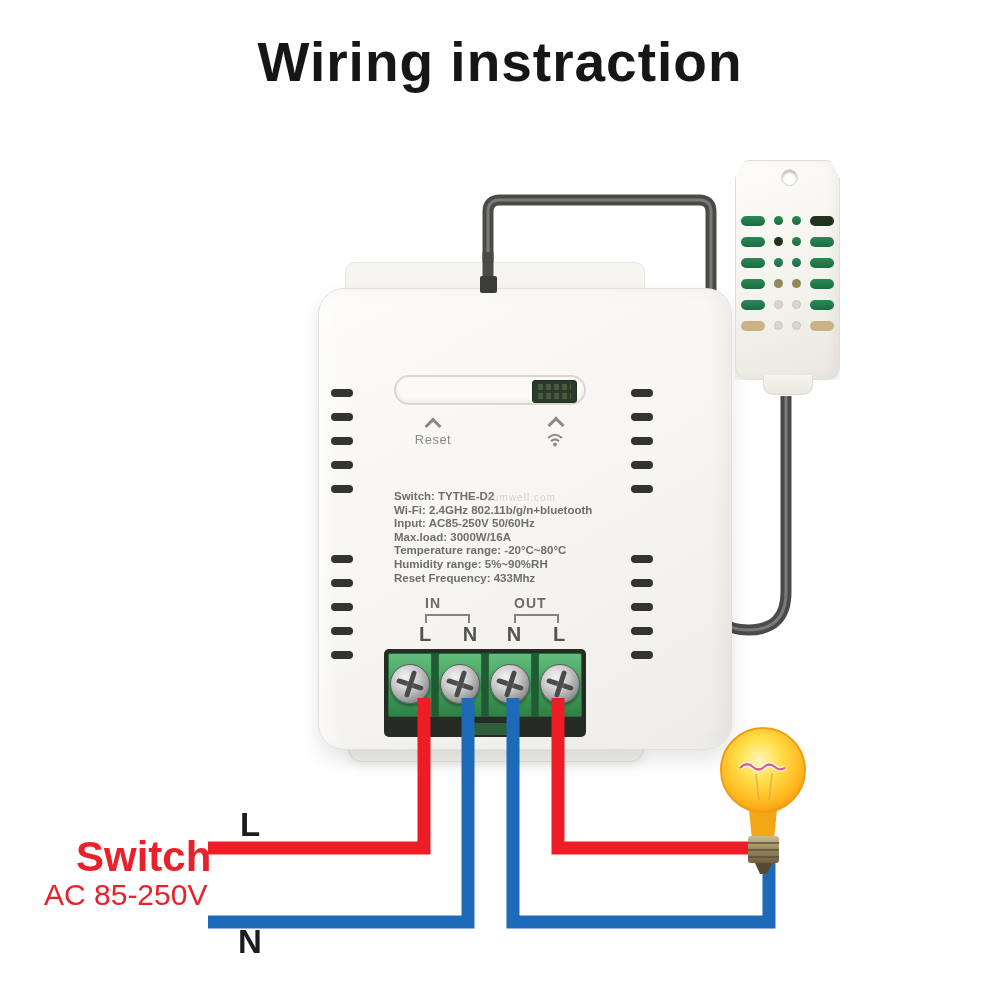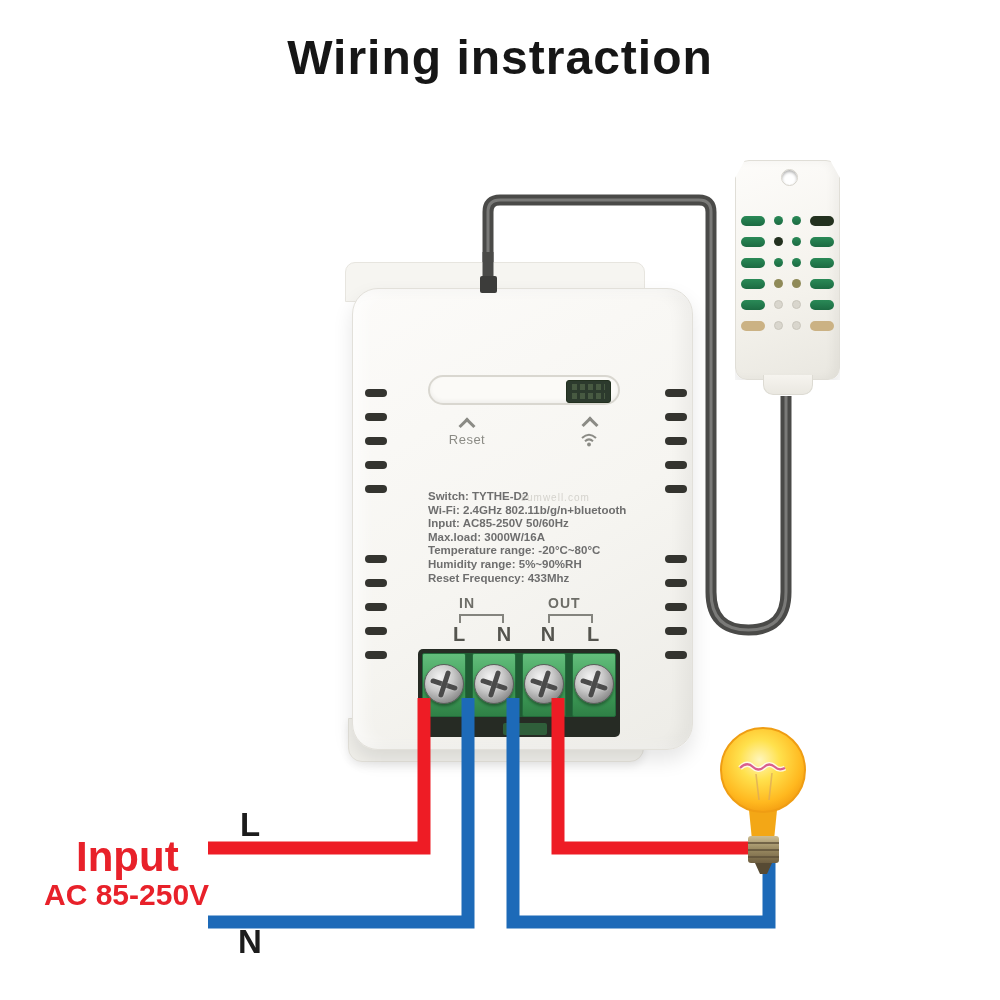--- a/index.html
+++ b/index.html
@@ -2,32 +2,32 @@
 <html style="--live: #ee1c25; --neutral: #1d6ab8; --green: #3f9e58; --bulb: #ffc527; --redlabel: #e8212a;"><head>
 <meta charset="utf-8">
 <style>
   * { margin:0; padding:0; box-sizing:border-box; }
   html,body { width:1000px; height:1000px; background:#ffffff; font-family:"Liberation Sans", sans-serif; overflow:hidden; }
   .stage { position:relative; width:1000px; height:1000px; background:#ffffff; }
   svg.layer { position:absolute; left:0; top:0; width:1000px; height:1000px; pointer-events:none; }
 
   
   .title { position:absolute; top:30px; left:0; width:1000px; text-align:center;
-           font-size:48px; font-weight:700; color:#161616; letter-spacing:1px; }
+           font-size:55px; font-weight:700; color:#161616; letter-spacing:1px; }
 
   
   .tab-top { position:absolute; left:345px; top:262px; width:300px; height:40px;
              background:#f6f5f1; border:1px solid #e7e5df; border-radius:10px 10px 0 0; }
   .tab-bottom { position:absolute; left:348px; top:718px; width:296px; height:44px;
                 background:#f1f0eb; border:1px solid #e4e2db; border-radius:0 0 14px 14px;
                 box-shadow:0 4px 8px rgba(0,0,0,.08); }
-  .device { position:absolute; left:318px; top:288px; width:341px; height:462px;
+  .device { position:absolute; left:318px; top:288px; width:414px; height:462px;
             background:linear-gradient(150deg,#fcfbf9 0%,#f6f5f1 55%,#edece7 100%);
             border:1px solid #e2e0da; border-radius:26px;
-            box-shadow:inset -10px 0 16px rgba(0,0,0,.045), inset 10px 0 16px rgba(255,255,255,.6), 0 10px 20px rgba(0,0,0,.10);margin-left:34px; }
+            box-shadow:inset -10px 0 16px rgba(0,0,0,.045), inset 10px 0 16px rgba(255,255,255,.6), 0 10px 20px rgba(0,0,0,.10); }
   .vents { position:absolute; width:22px; height:8px; border-radius:4px; background:#34342f;
            box-shadow:0 24px #34342f, 0 48px #34342f, 0 72px #34342f, 0 96px #34342f; }
   .v-l1 { left:12px;  top:100px; }
   .v-l2 { left:12px;  top:266px; }
   .v-r1 { left:312px; top:100px; }
   .v-r2 { left:312px; top:266px; }
 
   .pill { position:absolute; left:75px; top:86px; width:192px; height:30px;
           background:#fbfaf7; border:2px solid #d9d7d0; border-radius:16px;
           box-shadow:inset 0 -2px 4px rgba(0,0,0,.05); }
@@ -94,21 +94,21 @@
   .c-dark  { background:#23311f; }
   .c-olive { background:#8f8a58; }
   .c-light { background:#d9d6cd; border:1px solid #c9c6bc; }
   .c-tan   { background:#cbb284; }
   .sensor-stem { position:absolute; left:28px; top:215px; width:50px; height:20px;
                  background:linear-gradient(180deg,#f6f4ef,#eae8e1); border:1px solid #dddbd3;
                  border-top:none; border-radius:0 0 10px 10px; }
 
   
   .lbl-input   { position:absolute; left:76px; top:833px; font-size:42px; font-weight:700; color:var(--redlabel); }
-  .lbl-voltage { position:absolute; left:44px; top:878px; font-size:30px; font-weight:700; color:var(--redlabel); }
+  .lbl-voltage { position:absolute; left:44px; top:878px; font-size:30px; font-weight:400; color:var(--redlabel); }
   .lbl-live    { position:absolute; left:240px; top:806px; font-size:33px; font-weight:700; color:#1c1c1c; }
   .lbl-neutral { position:absolute; left:238px; top:923px; font-size:33px; font-weight:700; color:#1c1c1c; }
 </style>
 </head>
 <body>
 
 <div class="stage">
 
   <svg class="layer" viewBox="0 0 1000 1000">
     <path d="M488 262 L488 212 Q488 200 500 200 L699 200 Q711 200 711 212 L711 592 Q711 630 748.5 630 Q786 630 786 592 L786 396" fill="none" stroke="#4a4a48" stroke-width="11"></path>
@@ -248,18 +248,18 @@
       <path d="M756 774 L759 800 M772 773 L769 800" stroke="#d9a65e" stroke-width="1.6" opacity=".7" fill="none"></path>
       <path d="M740 768 q7 -7 13 -1 q5 5 11 0 q5 -5 11 0 q4 4 10 1" fill="none" stroke="#ffffff" stroke-width="5" opacity=".8"></path>
       <path d="M740 768 q7 -7 13 -1 q5 5 11 0 q5 -5 11 0 q4 4 10 1" fill="none" stroke="#d95f8f" stroke-width="2.2"></path>
       <rect x="748" y="836" width="31" height="27" rx="3" fill="url(#metalGrad)"></rect>
       <path d="M748 843 h31 M748 850 h31 M748 857 h31" stroke="#5e5038" stroke-width="2" opacity=".75"></path>
       <polygon points="755,863 772,863 767,874 760,874" fill="#574a33"></polygon>
     </g>
   </svg>
 
   <div class="title">Wiring instraction</div>
-  <div class="lbl-input">Input</div>
+  <div class="lbl-input">Switch</div>
   <div class="lbl-voltage">AC 85-250V</div>
   <div class="lbl-live">L</div>
   <div class="lbl-neutral">N</div>
 
 </div>
 
 </body></html>

